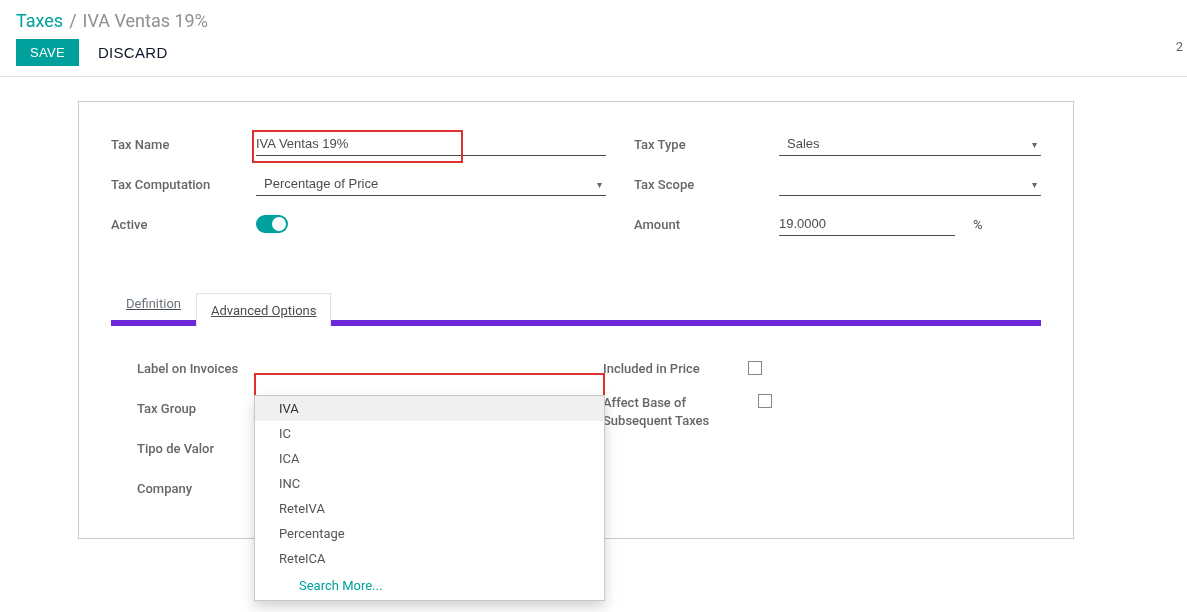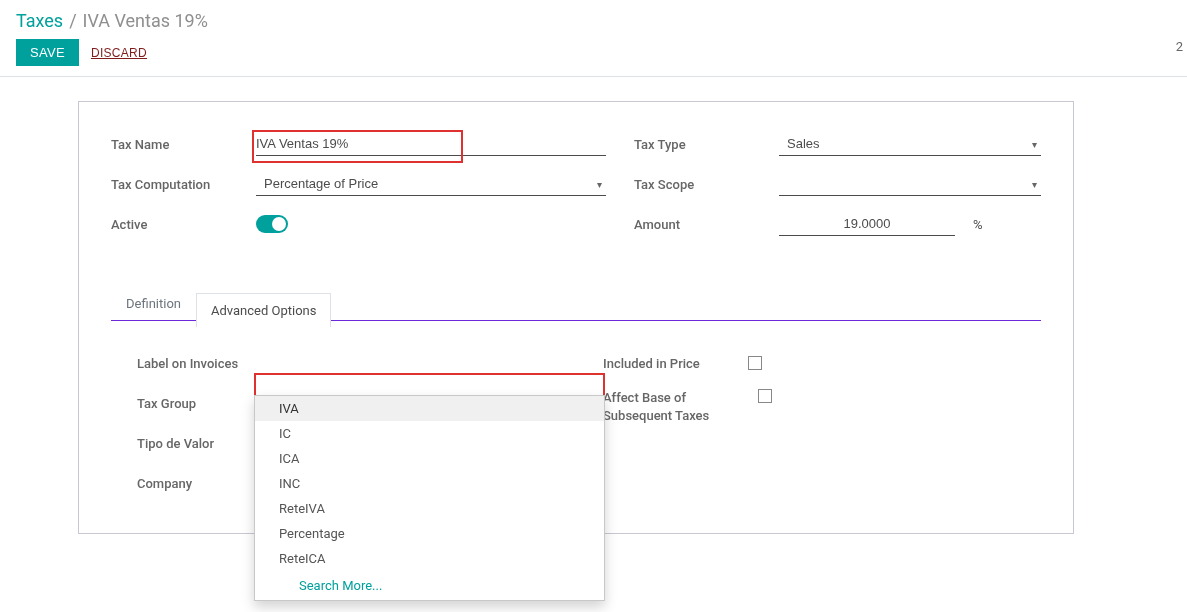--- a/index.html
+++ b/index.html
@@ -2,38 +2,38 @@
 <html><head>
 <meta charset="utf-8">
 <style>
 * { box-sizing: border-box; margin: 0; padding: 0; }
 body { font-family: -apple-system, BlinkMacSystemFont, "Segoe UI", Roboto, Helvetica, Arial, sans-serif; font-size: 13px; color: #4c4c4c; background: #ffffff; width: 1187px; }
 .header-bar { display: flex; align-items: center; padding: 10px 16px 0 16px; }
 .breadcrumb { font-size: 18px; display: flex; gap: 6px; }
 .breadcrumb .root { color: #00a09d; }
 .breadcrumb .sep { color: #8f8f8f; }
 .breadcrumb .current { color: #8f8f8f; }
-.actions-row { padding: 8px 16px 10px 16px; display: flex; align-items: center; gap: 12px; border-bottom: 1px solid #dee2e6; position: relative; }
+.actions-row { padding: 8px 16px 10px 16px; display: flex; align-items: center; gap: 19px; border-bottom: 1px solid #dee2e6; position: relative; }
 .btn-save { background: #00a09d; color: #fff; border: none; padding: 6px 14px; font-size: 13px; font-weight: 500; cursor: pointer; letter-spacing: 0.3px; }
-.btn-discard { background: none; border: none; color: #7f1d1d; font-size: 12px; font-weight: 500; cursor: pointer; letter-spacing: 0.3px; text-decoration: underline; }
+.btn-discard { background: none; border: none; color: #0f172a; font-size: 15px; font-weight: 500; cursor: pointer; letter-spacing: 0.3px; }
 .page-count { position: absolute; right: 4px; top: 8px; color: #666; font-size: 13px; }
 .content-wrap { padding: 24px 0 0 78px; }
 .sheet { background: #fff; border: 1px solid #c8c8d3; width: 996px; padding: 28px 32px 24px 32px; position: relative; }
 .form-grid { display: flex; gap: 28px; }
 .form-col { flex: 1; }
 .field-row { display: flex; align-items: center; margin-bottom: 12px; min-height: 28px; }
 .field-label { width: 145px; color: #666; font-weight: 500; font-size: 13px; flex-shrink: 0; }
 .field-input { flex: 1; border: none; border-bottom: 1px solid #4c4c4c; padding: 4px 0; font-size: 13px; color: #4c4c4c; background: transparent; outline: none; }
 .field-select { flex: 1; border: none; border-bottom: 1px solid #4c4c4c; padding: 4px 0 4px 8px; font-size: 13px; color: #4c4c4c; background: transparent; outline: none; appearance: none; position: relative; }
 .select-wrap { flex: 1; display: flex; position: relative; border-bottom: 1px solid #4c4c4c; align-items: center; }
 .select-wrap .field-select { border-bottom: none; width: 100%; }
 .select-caret { position: absolute; right: 4px; top: 50%; transform: translateY(-50%); font-size: 10px; color: #666; pointer-events: none; }
 .toggle { width: 32px; height: 18px; background: #00a09d; border-radius: 10px; position: relative; cursor: pointer; }
 .toggle::after { content: ""; position: absolute; right: 2px; top: 2px; width: 14px; height: 14px; background: #fff; border-radius: 50%; }
-.tabs { margin-top: 36px; border-bottom: 1px solid #6d28d9; display: flex; }
+.tabs { margin-top: 36px; border-bottom: 6px solid #6d28d9; display: flex; text-decoration: underline; }
 .tab { padding: 9px 14px; color: #6c757d; cursor: pointer; border: 1px solid transparent; border-bottom: none; font-size: 13px; }
 .tab.active { color: #4c4c4c; border-color: #dee2e6; background: #fff; position: relative; top: 7px; }
 .tab-content { padding-top: 28px; display: flex; gap: 28px; margin-left: 26px; }
 .tab-col { flex: 1; }
 .m2o-wrap { flex: 1; display: flex; align-items: center; position: relative; }
 .m2o-input-wrap { flex: 1; border-bottom: 1px solid #4c4c4c; display: flex; position: relative; }
 .m2o-input { flex: 1; border: none; padding: 4px 0 4px 8px; font-size: 13px; background: transparent; outline: none; color: #4c4c4c; }
 .ext-link { margin-left: 10px; color: #7c7bad; cursor: pointer; font-size: 14px; }
 .checkbox { width: 14px; height: 14px; border: 1px solid #888; background: #fff; cursor: pointer; }
 .amount-suffix { margin-left: 18px; color: #4c4c4c; }
@@ -96,21 +96,21 @@
         </div>
         <div class="field-row">
           <span class="field-label">Tax Scope</span>
           <div class="select-wrap">
             <input class="field-select" value="" style="">
             <span class="select-caret">▾</span>
           </div>
         </div>
         <div class="field-row">
           <span class="field-label">Amount</span>
-          <input class="field-input" style="flex: 0 0 120px; text-align: center;" value="19.0000">
+          <input class="field-input" style="flex: 0 0 120px;" value="19.0000">
           <span class="amount-suffix">%</span>
         </div>
       </div>
     </div>
 
     <div class="tabs">
       <div class="tab">Definition</div>
       <div class="tab active">Advanced Options</div>
     </div>
 

